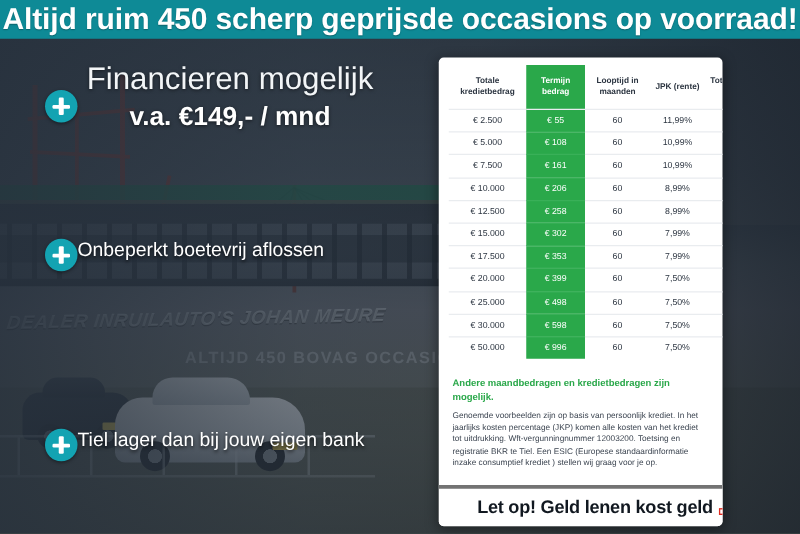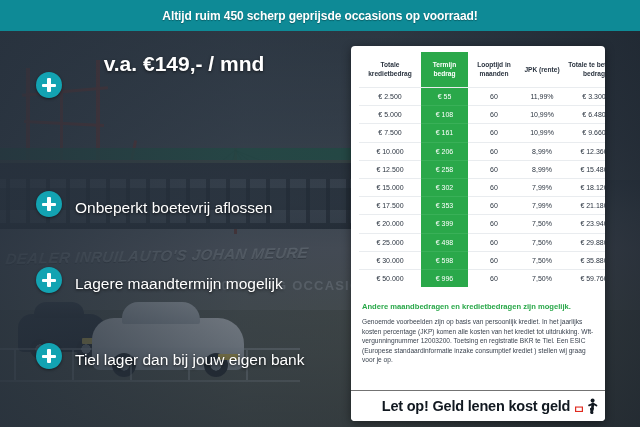--- a/index.html
+++ b/index.html
@@ -130,21 +130,21 @@
   }
 
   
   .banner {
     position: absolute; left: 0; top: 0; width: 640px; height: 31px;
     background: #0e8a96;
     display: flex; align-items: center; justify-content: center;
   }
   .banner-text {
     color: #ffffff;
-    font-size: 12px;
+    font-size: 24px;
     font-weight: bold;
     letter-spacing: -.1px;
     text-shadow: 0 1px 1px rgba(0,0,0,.30);
     white-space: nowrap;
   }
 
   
   .left {
     position: absolute; left: 0; top: 31px; width: 345px; height: 396px;
   }
@@ -181,22 +181,21 @@
     border-radius: 1px;
   }
   .badge::before { left: 6px; top: 11.5px; width: 14px; height: 3.5px; }
   .badge::after  { left: 11.25px; top: 6px; width: 3.5px; height: 14px; }
   .badge-head { left: 36px; top: 41px; }
 
   .bullet {
     position: absolute;
     left: 36px;
     display: flex;
-    align-items: flex-end;
-    gap: 13px;
+    align-items: flex-start;
     width: 300px;
   }
   .bullet .badge-inline {
     position: relative;
     flex: 0 0 26px;
     width: 26px; height: 26px;
   }
   .bullet-label {
     color: #ffffff;
     font-size: 15.5px;
@@ -205,21 +204,21 @@
     white-space: nowrap;
   }
   .b1 { top: 160px; }
   .b2 { top: 236px; }
   .b3 { top: 312px; }
 
   
   .card {
     position: absolute;
     left: 351px; top: 46px;
-    width: 254px; height: 375px;
+    width: 227px; height: 375px;
     background: #ffffff;
     border-radius: 4px;
     box-shadow: 0 2px 10px rgba(0,0,0,.45);
     overflow: hidden;
   }
   .card-inner {
     padding: 6px 8px 0 8px;
   }
   table.rates {
     border-collapse: collapse;
@@ -274,21 +273,21 @@
   }
   .warnbar {
     position: absolute;
     left: 0; bottom: 0;
     width: 281px; height: 30px;
     background: #ffffff;
     display: flex;
     align-items: center;
     justify-content: center;
     gap: 5px;
-    border-top: 1px solid #737373;
+    border-top: 3px solid #737373;
   }
   .warn-text {
     color: #111820;
     font-size: 14.5px;
     font-weight: bold;
     letter-spacing: -.2px;
     white-space: nowrap;
   }
   .warn-icon {
     position: relative;
@@ -357,32 +356,29 @@
   </div>
 
   <div class="banner">
     <div class="banner-text">Altijd ruim 450 scherp geprijsde occasions op voorraad!</div>
   </div>
 
   <div class="left">
 
     <div class="badge badge-head"></div>
     <div class="headline">
+      <div class="l1">Financieren mogelijk</div>
       <div class="l2">v.a. €149,- / mnd</div>
     </div>
 
     <div class="bullet b1">
       <div class="badge badge-inline"></div>
       <div class="bullet-label">Onbeperkt boetevrij aflossen</div>
     </div>
 
-    <div class="bullet b2">
-      <div class="badge badge-inline"></div>
-      <div class="bullet-label">Lagere maandtermijn mogelijk</div>
-    </div>
 
     <div class="bullet b3">
       <div class="badge badge-inline"></div>
       <div class="bullet-label">Tiel lager dan bij jouw eigen bank</div>
     </div>
 
   </div>
 
   <div class="card">
     <div class="card-inner">

